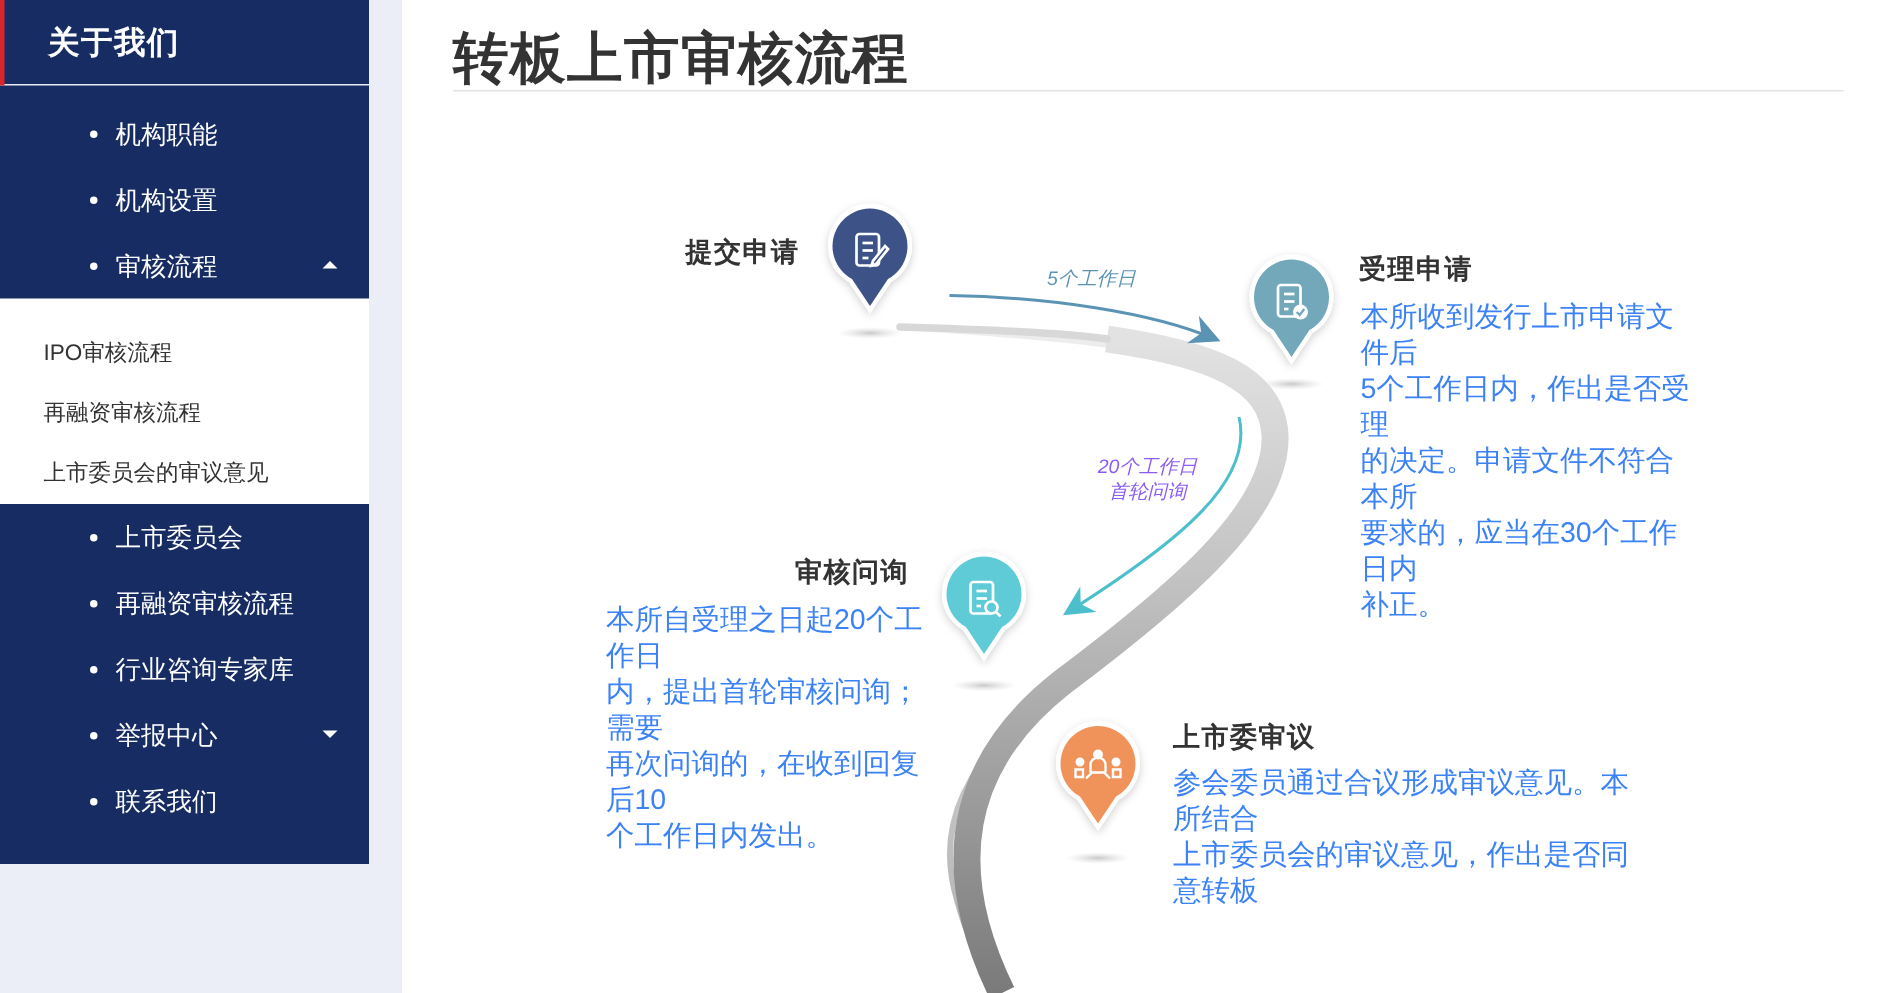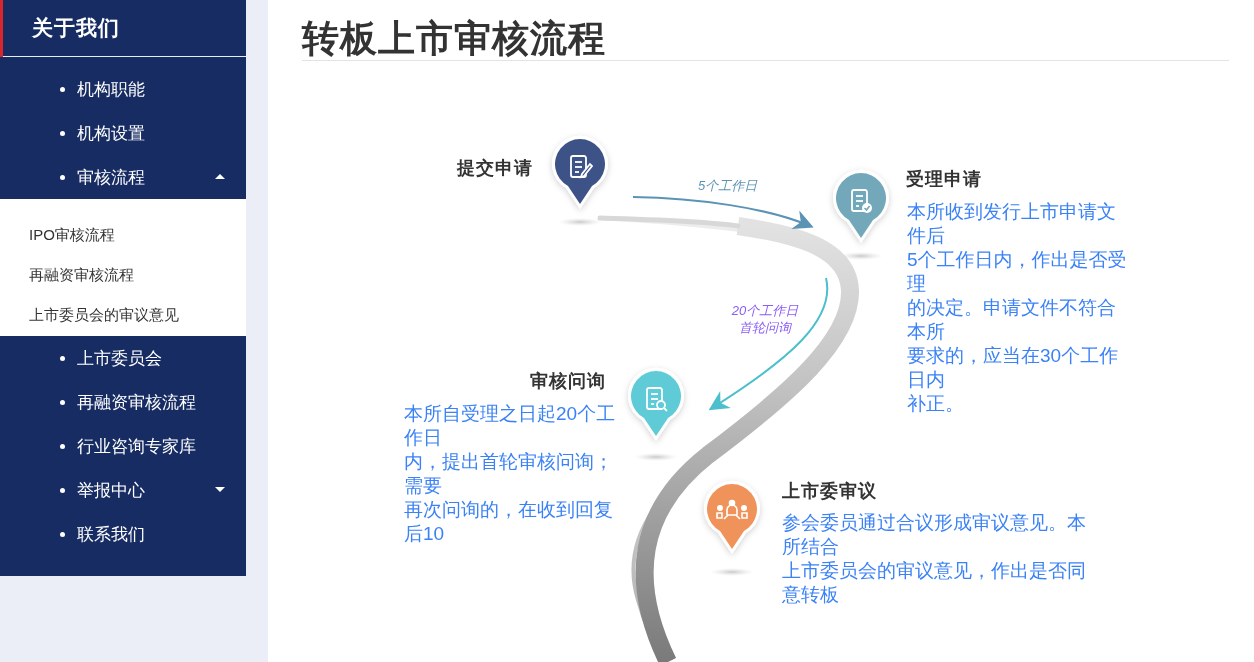--- a/index.html
+++ b/index.html
@@ -193,20 +193,21 @@
     <div class="arrow-label" style="left:455px;top:302px;width:84px;color:#8b5cf6">
       <div>20个工作日</div>
       <div>首轮问询</div>
     </div>
 
     <div class="step-title" style="left:262px;top:369px">审核问询</div>
     <div class="step-desc" style="left:136px;top:402px;width:220px">
       <div>本所自受理之日起20个工作日</div>
       <div>内，提出首轮审核问询；需要</div>
       <div>再次问询的，在收到回复后10</div>
+      <div>个工作日内发出。</div>
     </div>
 
     <div class="step-title" style="left:514px;top:479px">上市委审议</div>
     <div class="step-desc" style="left:514px;top:511px;width:320px">
       <div>参会委员通过合议形成审议意见。本所结合</div>
       <div>上市委员会的审议意见，作出是否同意转板</div>
     </div>
   </div>
 </main>
 

